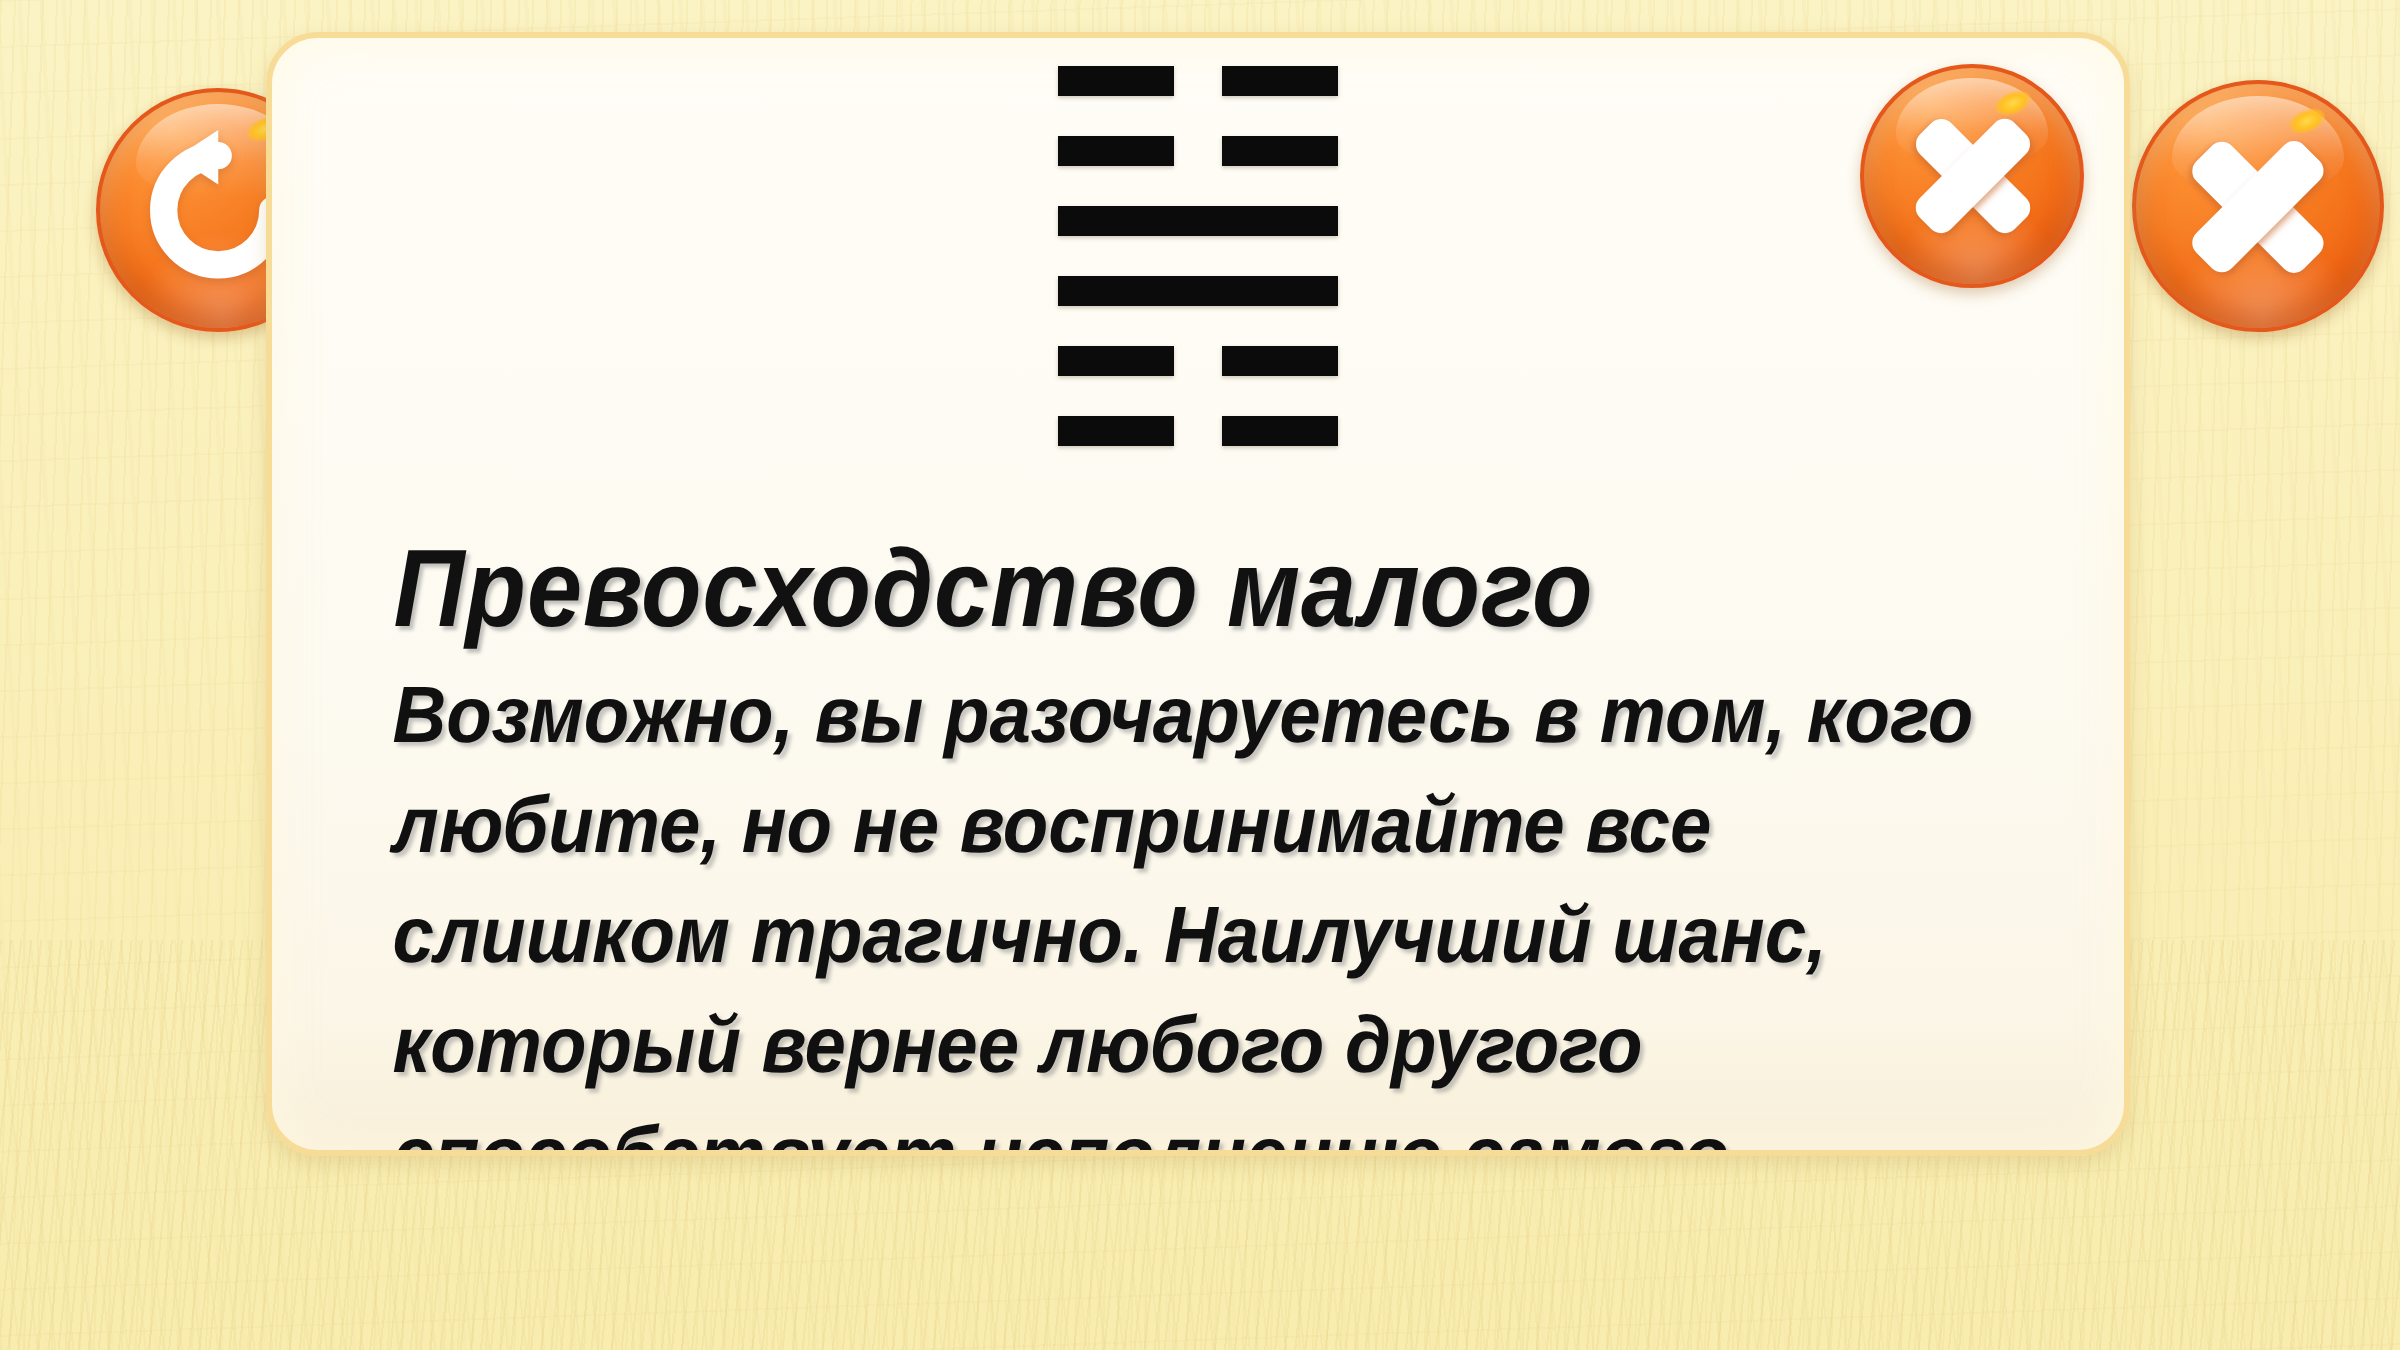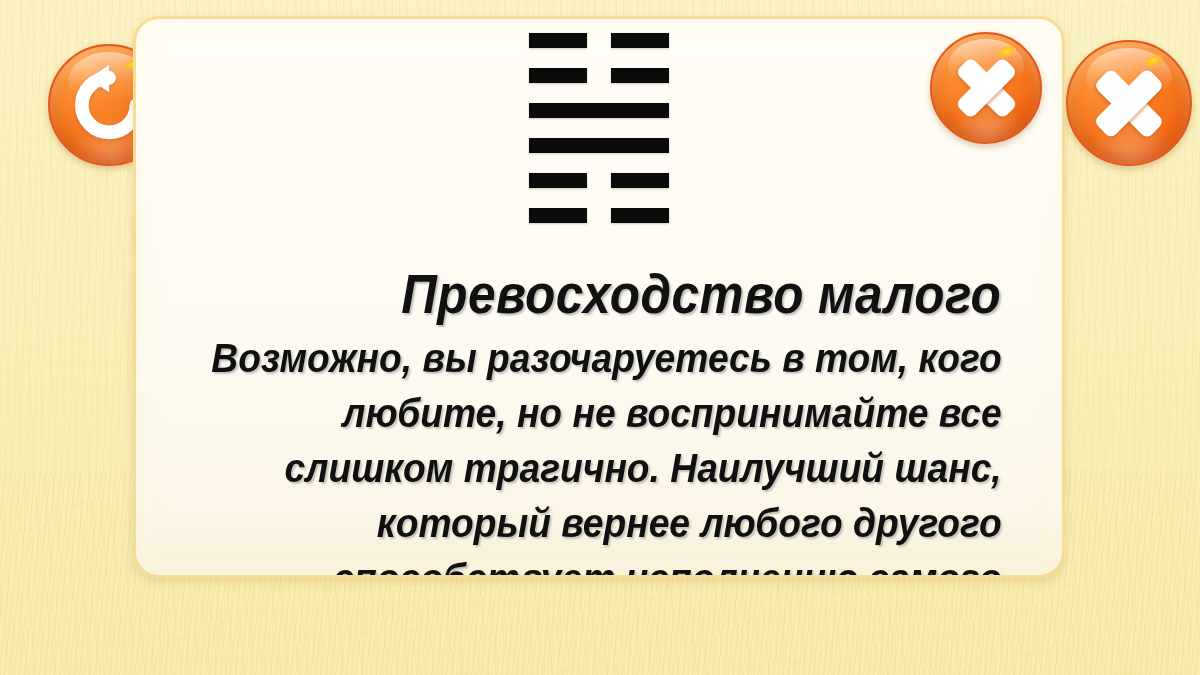--- a/index.html
+++ b/index.html
@@ -182,21 +182,21 @@
   }
   .hx-row.solid .hx-seg { left: 0; width: 140px; }
   .hx-row.broken .hx-seg.left  { left: 0;   width: 58px; }
   .hx-row.broken .hx-seg.right { left: 82px; width: 58px; }
 
   
   #card-text {
     position: absolute;
     left: 0; right: 0;
     top: 244px;
-    text-align: right;
+    text-align: left;
     padding: 0 16px;
     box-sizing: border-box;
     z-index: 6;
   }
   #title {
     font-family: "Liberation Sans Narrow", "Liberation Sans", "DejaVu Sans Condensed", sans-serif;
     font-weight: bold;
     font-style: italic;
     font-size: 55px;
     line-height: 62px;

